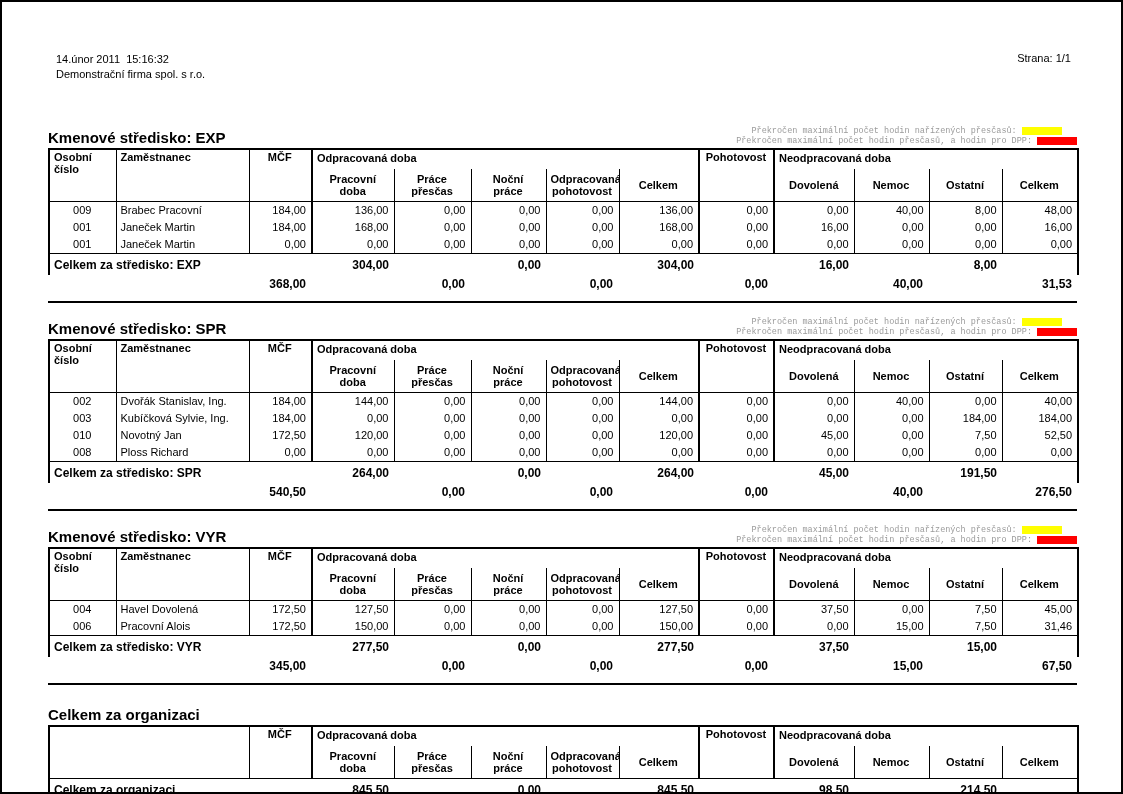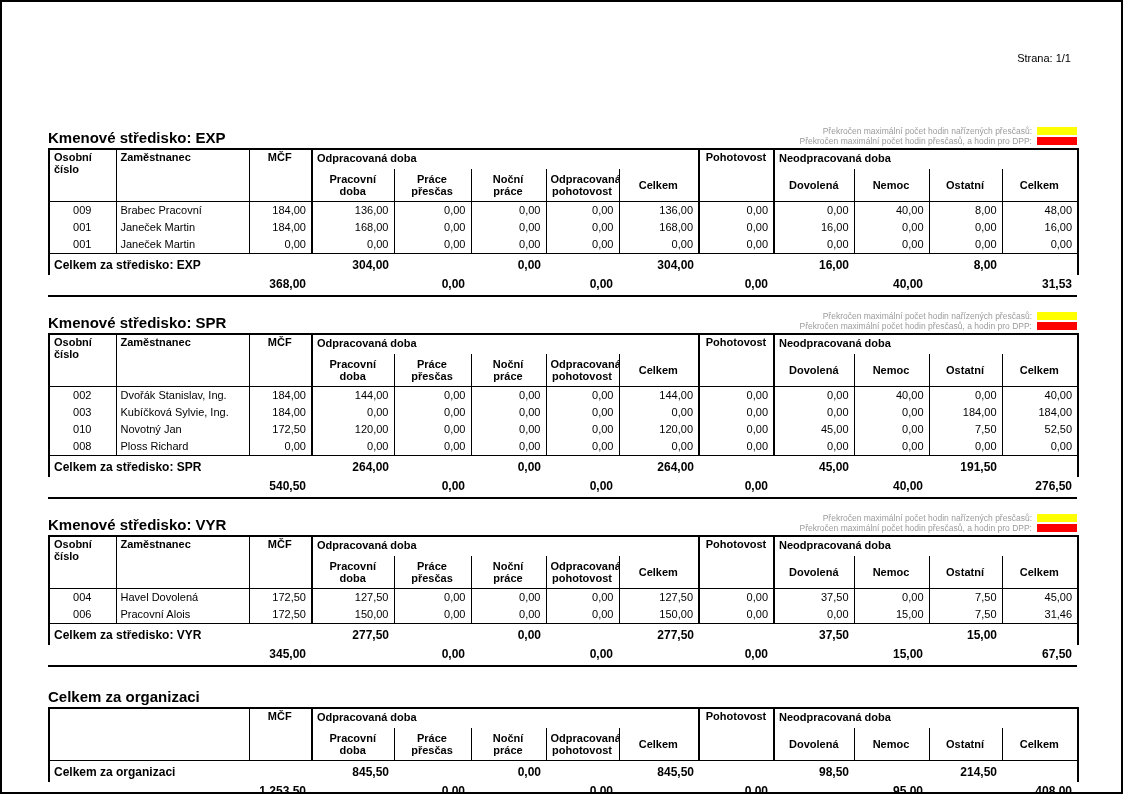--- a/index.html
+++ b/index.html
@@ -16,49 +16,53 @@
   .hdr-center{ position:absolute; left:0; right:0; top:2px; text-align:center; }
   .rpt-title { font-size:21px; font-weight:bold; letter-spacing:0.5px; }
   .rpt-subtitle { font-size:12px; margin-top:8px; }
   .hdr-right { position:absolute; right:50px; top:2px; font-size:11px; }
   
   .content { margin-left:46px; width:1029px; }
   .report-section { margin-top:10px; }
   .section-head { display:flex; justify-content:space-between; align-items:flex-end; margin-bottom:2px; min-height:24px; }
   .section-title { margin:0; font-size:15px; font-weight:bold; }
   .legend { text-align:right; }
-  .legend-row { display:flex; justify-content:flex-end; align-items:center; height:10px; }
+  .legend-row { display:flex; justify-content:center; align-items:center; height:10px;font-family:Liberation Mono, monospace; }
   .legend-text { font-size:8.5px; color:#9b9b9b; margin-right:5px; white-space:nowrap; }
   .swatch { width:40px; height:8px; display:inline-block; }
   
   table { border-collapse:collapse; table-layout:fixed; width:1029px; }
   .main-table { border:2px solid #000; border-bottom:none; font-size:11px; }
   .main-table th, .main-table td { border-left:1px solid #000; padding:1px 5px 1px 4px; overflow:hidden; }
   .main-table thead th { border-bottom:1px solid #000; font-size:11px; }
   .main-table thead th.group { border-bottom:none; text-align:left; height:16px; vertical-align:top; padding-top:2px; }
   .top { vertical-align:top; text-align:center; padding-top:3px; }
   .top.l { text-align:left; }
   .sub { vertical-align:middle; text-align:center; white-space:pre-line; line-height:12px; font-size:10.5px; height:30px; padding:1px 2px 3px; }
   .blank { border-bottom:1px solid #000; }
   .bl2 { border-left:2px solid #000 !important; }
   .rows-host td { height:15px; line-height:13px; }
   .c { text-align:center; }
   .l { text-align:left; }
   .r { text-align:right; }
   .totals1 td { border-left:none; border-top:1px solid #000; font-weight:bold; font-size:12px; height:19px; }
   .totals1 td.label { text-align:left; padding-left:4px; }
   .totals2-table { border-bottom:2px solid #000; font-size:12px; font-weight:bold; }
-  .totals2-table td { padding:2px 5px 4px 4px; height:14px; border:none; }
+  .totals2-table td { padding:2px 5px 10px 4px; height:14px; border:none; }
 </style>
 </head>
 <body>
 
 <div class="page">
 
   <div class="report-header">
+    <div class="hdr-left">
+      <div class="pre">14.únor 2011  15:16:32</div>
+      <div>Demonstrační firma spol. s r.o.</div>
+    </div>
     <div class="hdr-center">
     </div>
     <div class="hdr-right">Strana: 1/1</div>
   </div>
 
   <div class="content" id="sections-host">
   <section class="report-section">
     <div class="section-head">
       <h2 class="section-title">Kmenové středisko: EXP</h2>
       <div class="legend">

